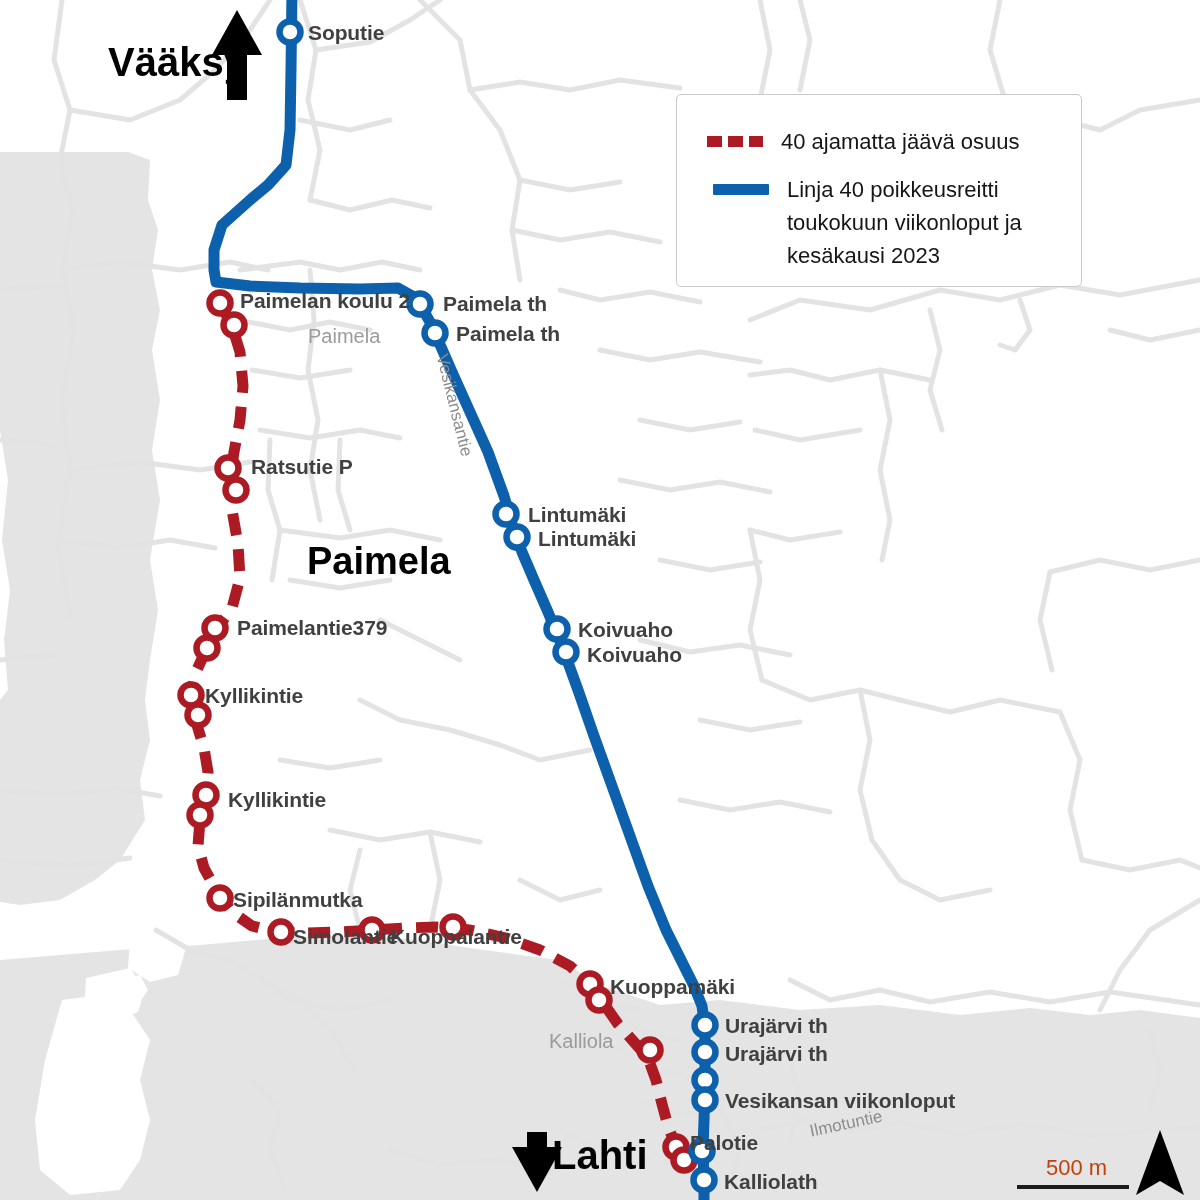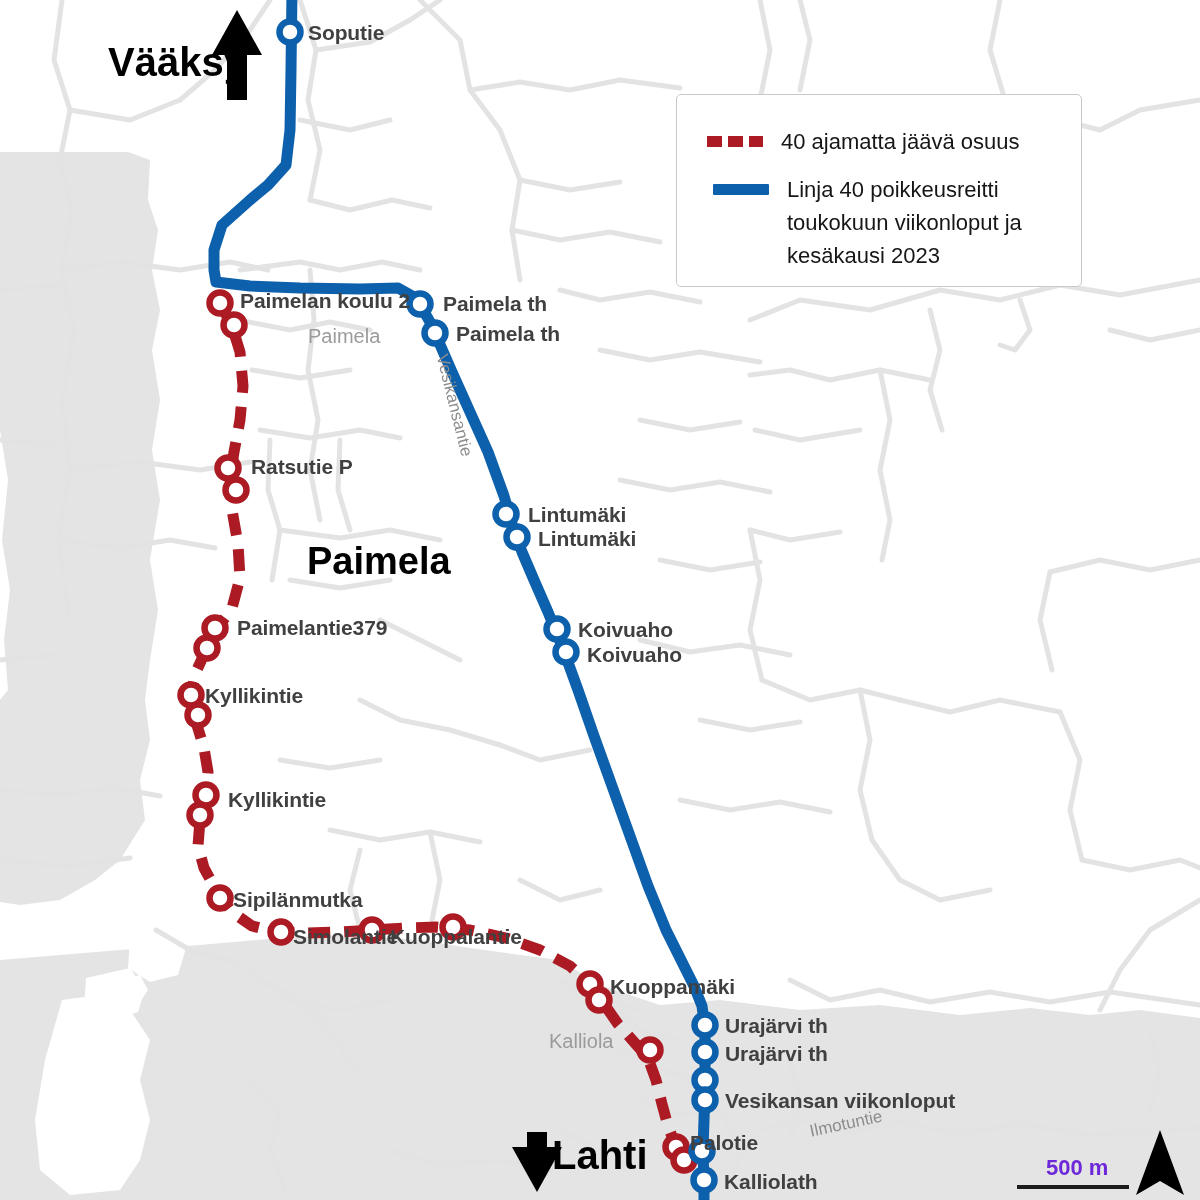--- a/index.html
+++ b/index.html
@@ -5,21 +5,21 @@
   html,body{margin:0;padding:0;background:#ffffff;}
   body{font-family:"Liberation Sans","DejaVu Sans",sans-serif;}
   #map{position:relative;width:1200px;height:1200px;overflow:hidden;background:#ffffff;}
   #map svg{position:absolute;top:0;left:0;}
   .lbl{position:absolute;white-space:nowrap;color:#404040;font-weight:700;}
   .stop-lbl{font-size:21px;font-weight:700;letter-spacing:-0.1px;}
   .place-small{font-size:20px;font-weight:400;color:#9b9b9b;}
   .place-big{font-size:38px;font-weight:700;color:#000000;}
   .dir-lbl{font-size:40px;font-weight:700;color:#000000;}
   .road-lbl{font-size:17px;font-weight:400;color:#8d8d8d;white-space:nowrap;}
-  .scale-lbl{font-size:22px;font-weight:700;color:#6d28d9;}
+  .scale-lbl{font-size:22px;font-weight:400;color:#c2410c;}
   #legend{position:absolute;left:676px;top:94px;width:406px;height:193px;
           background:#ffffff;border:1px solid #c9c9c9;border-radius:5px;box-sizing:border-box;}
   .lg-row{position:absolute;display:flex;align-items:flex-start;}
   .lg-text{font-size:22px;font-weight:400;color:#161616;line-height:33px;}
   .sw{width:56px;height:11px;margin-right:18px;flex:0 0 auto;}
   .sw-dash{background:
      linear-gradient(to right,#AC1B23 0 15px,transparent 15px 21px,#AC1B23 21px 36px,transparent 36px 42px,#AC1B23 42px 56px);}
   .sw-solid{background:#0D60AB;border-radius:1px;}
   .sb-line{position:absolute;background:#1c1c1c;}
 </style>

